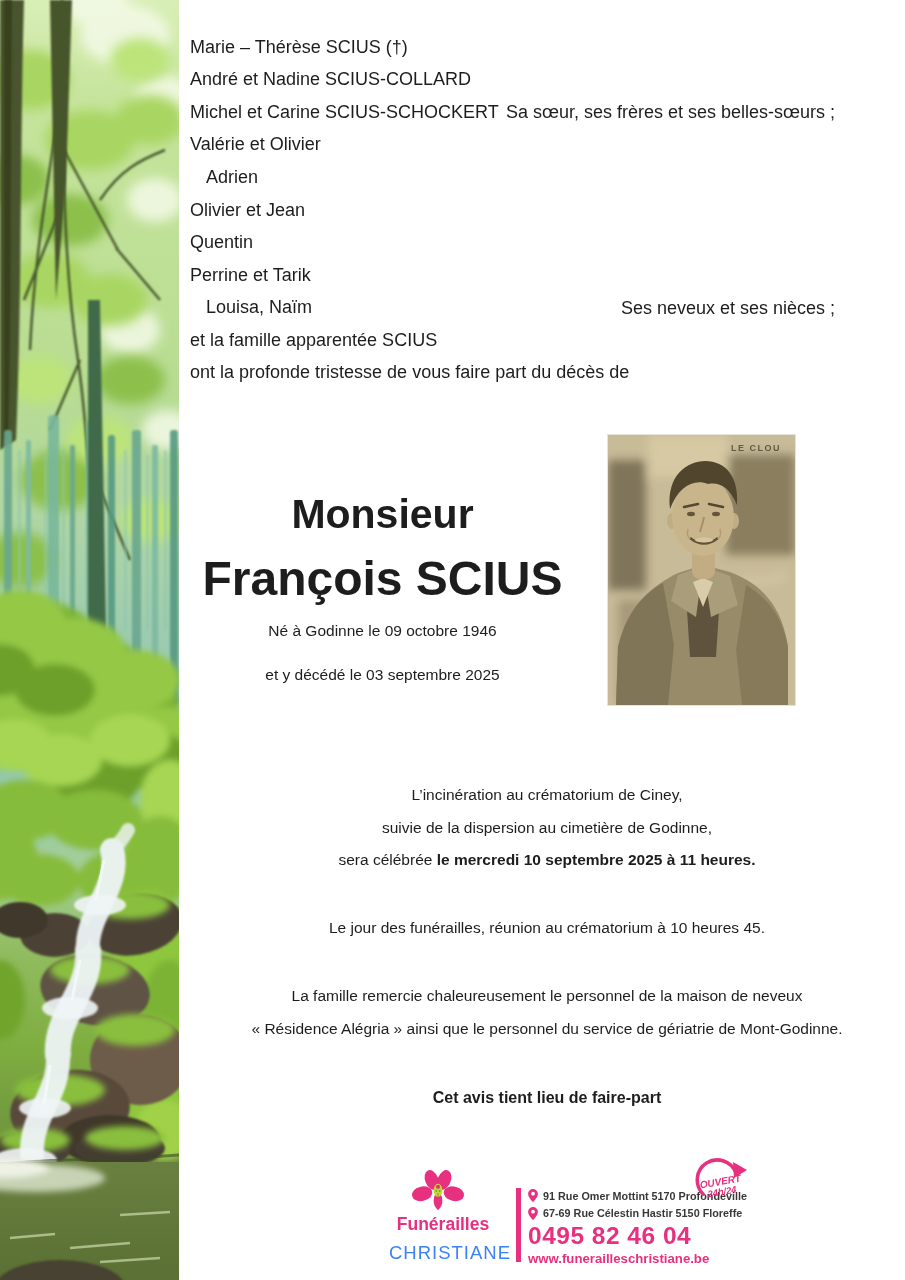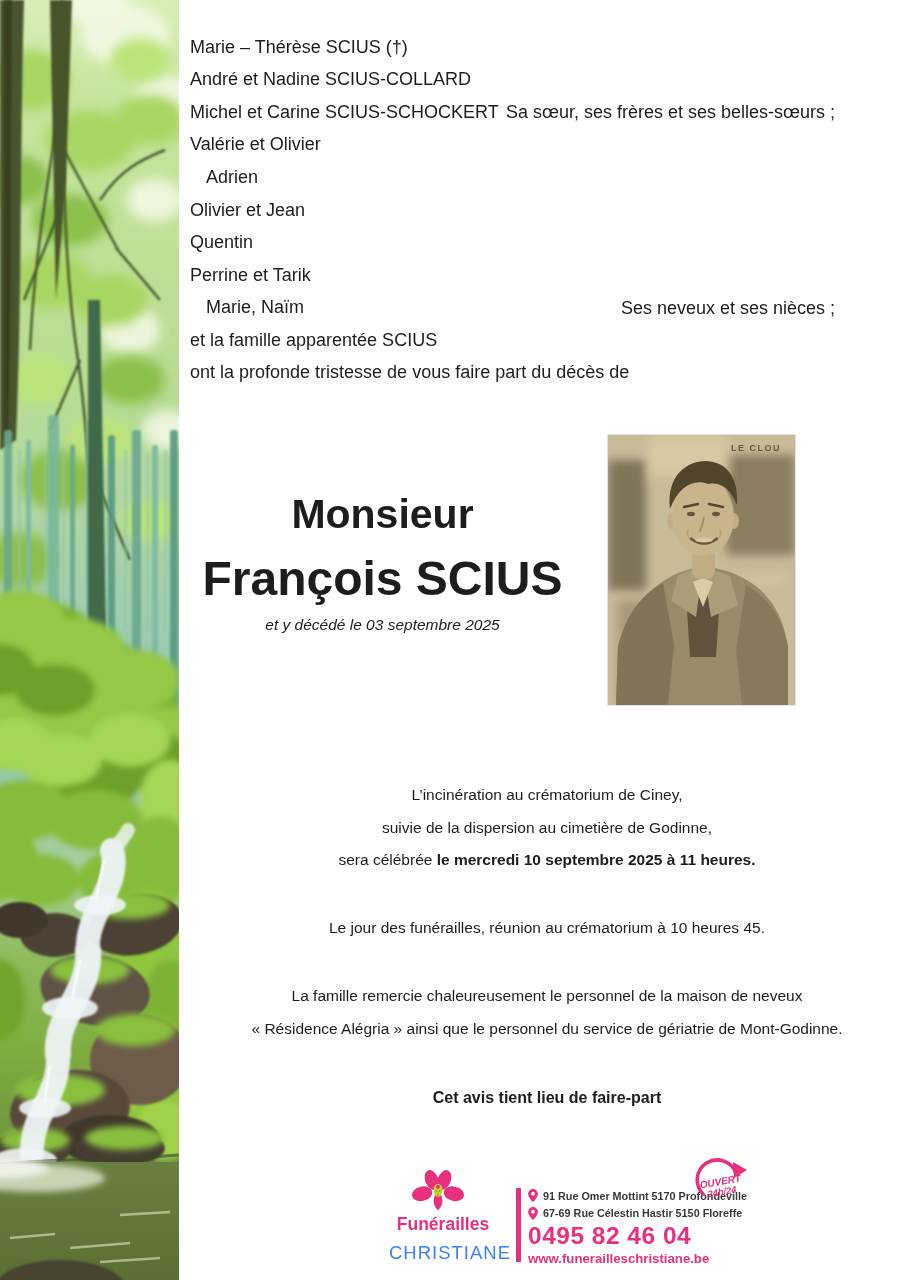--- a/index.html
+++ b/index.html
@@ -13,21 +13,21 @@
   
   .family-list{position:absolute;left:190px;top:31px;width:656px;font-size:18px;line-height:19px;}
   .fam-row{height:32.55px;display:flex;align-items:center;position:relative;}
   .fam-row.indent .fam-left{padding-left:16px;}
   .fam-right{position:absolute;right:11px;top:50%;transform:translateY(-50%);white-space:nowrap;}
   
   .deceased-block{position:absolute;left:190px;top:492px;width:385px;text-align:center;}
   .deceased-title{font-size:41px;font-weight:700;line-height:44px;margin:0;}
   .deceased-name{font-size:48px;font-weight:700;line-height:46px;margin:20px 0 0 0;}
   .deceased-birth{font-size:15.5px;line-height:20px;margin-top:19px;}
-  .deceased-death{font-size:15.5px;line-height:20px;margin-top:13px;font-style:italic;}
+  .deceased-death{font-size:15.5px;line-height:20px;margin-top:24px;}
   
   .portrait{position:absolute;left:608px;top:435px;width:187px;height:270px;box-shadow:0 0 0 1px #e6e3da;}
   
   .cblock{position:absolute;left:199px;width:696px;text-align:center;font-size:15.5px;line-height:32.55px;}
   .ceremony{top:779px;}
   .meeting{top:912px;}
   .thanks{top:980px;}
   .notice{top:1082px;font-weight:700;font-size:16px;}
   .bold{font-weight:700;}
   
@@ -265,34 +265,35 @@
   <div class="fam-row">
       <span class="fam-left">Olivier et Jean</span>
     </div>
   <div class="fam-row">
       <span class="fam-left">Quentin</span>
     </div>
   <div class="fam-row">
       <span class="fam-left">Perrine et Tarik</span>
     </div>
   <div class="fam-row indent">
-    <span class="fam-left">Marie, Naïm</span>
+    <span class="fam-left">Louisa, Naïm</span>
     <span class="fam-right">Ses neveux et ses nièces ;</span>
   </div>
   <div class="fam-row">
       <span class="fam-left">et la famille apparentée SCIUS</span>
     </div>
   <div class="fam-row">
       <span class="fam-left">ont la profonde tristesse de vous faire part du décès de</span>
     </div>
 </div>
 
 <div class="deceased-block">
   <div class="deceased-title">Monsieur</div>
   <div class="deceased-name">François SCIUS</div>
+  <div class="deceased-birth">Né à Godinne le 09 octobre 1946</div>
   <div class="deceased-death">et y décédé le 03 septembre 2025</div>
 </div>
 
 <div class="portrait">
   <svg width="187" height="270" viewBox="0 0 187 270">
     <defs>
       <filter id="pb5" x="-40%" y="-40%" width="180%" height="180%">
           <feGaussianBlur stdDeviation="5"></feGaussianBlur>
         </filter>
       <filter id="pb1" x="-30%" y="-30%" width="160%" height="160%">

